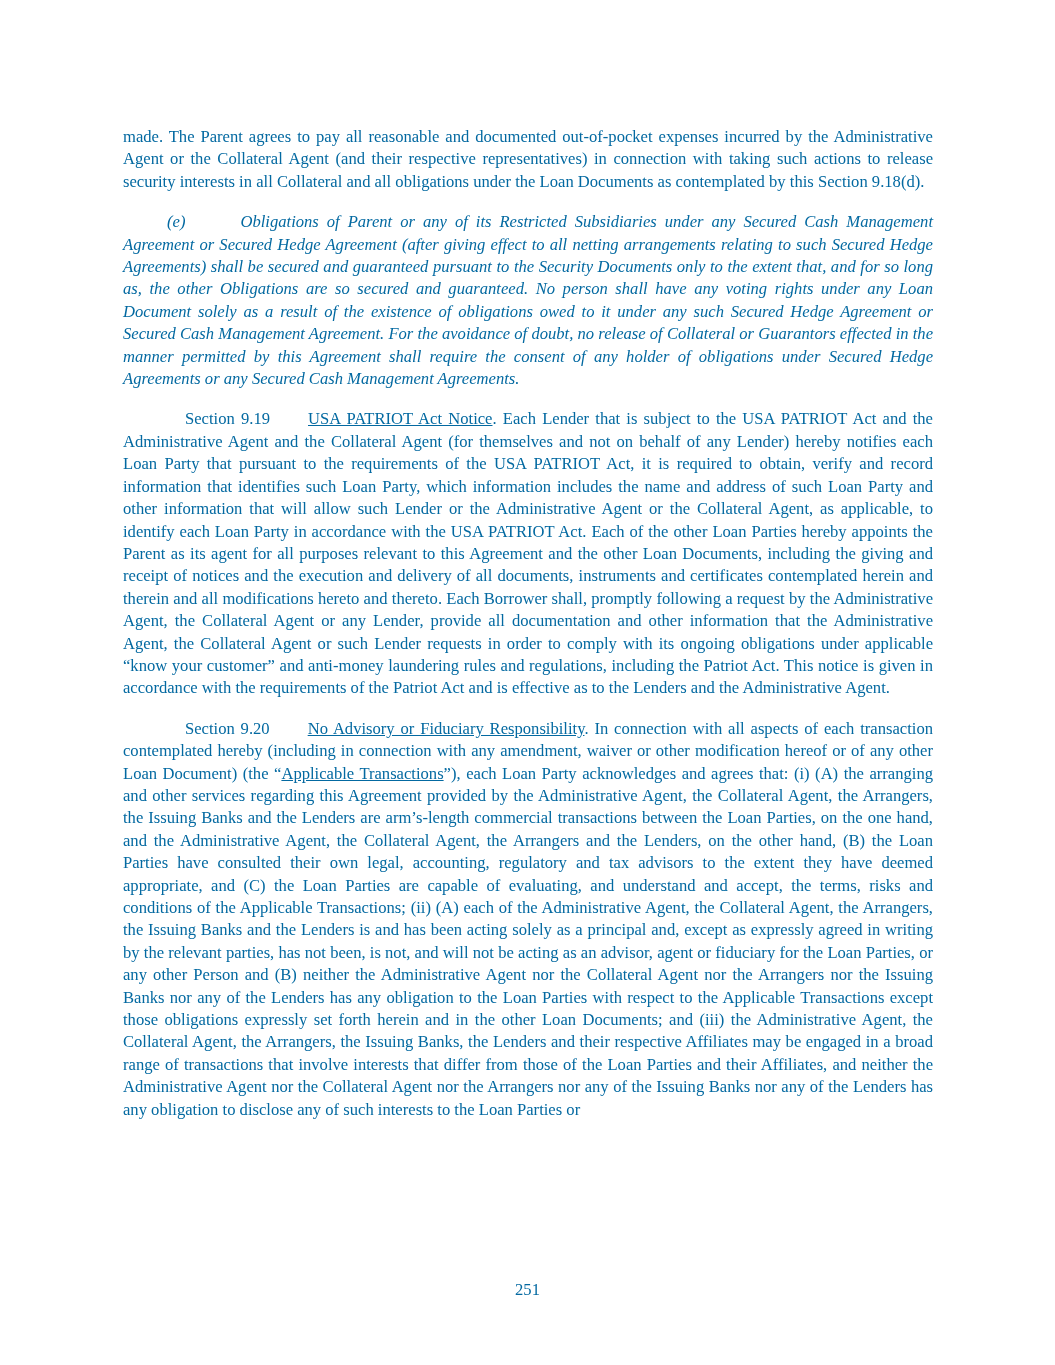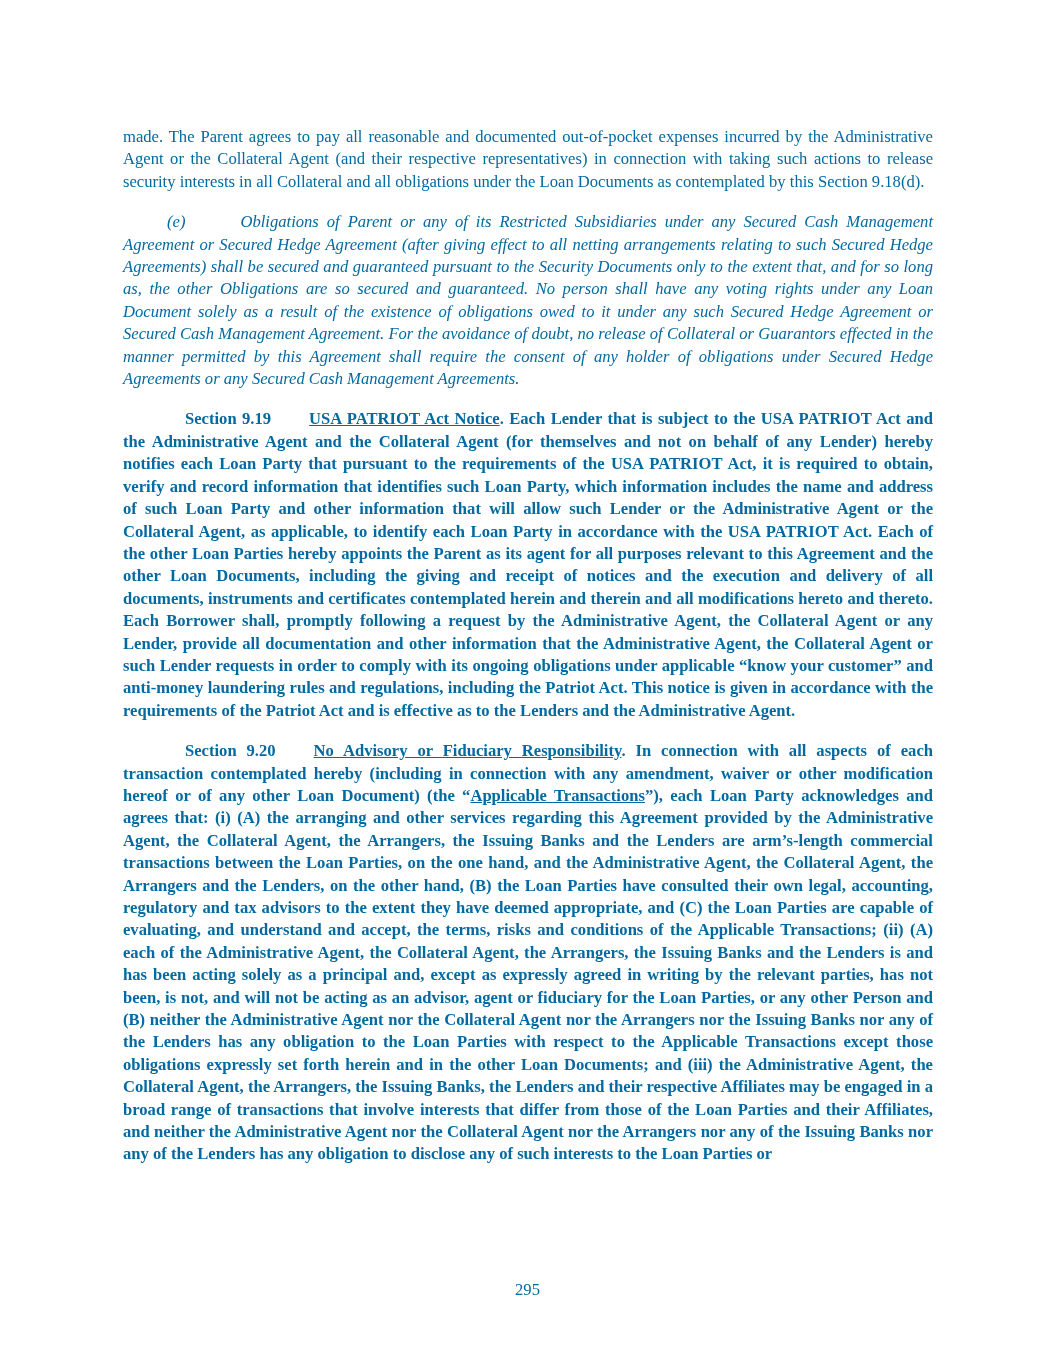--- a/index.html
+++ b/index.html
@@ -20,21 +20,21 @@
     top: 126px;
     width: 810px;
     font-size: 16.6px;
     line-height: 22.4px;
     text-align: justify;
   }
   p.para { margin: 0 0 18px 0; }
   p.para:last-child { margin-bottom: 0; }
   .indent-none  { text-indent: 0; }
   .indent-small { text-indent: 44px; font-style: italic; }
-  .indent-std   { text-indent: 62px; font-weight: bold; }
+  .indent-std   { text-indent: 62px; }
   .tab { display: inline-block; height: 1px; }
   .underlined { text-decoration: underline; }
   .footer {
     position: absolute;
     top: 1279px;
     left: 0;
     width: 100%;
     text-align: center;
     font-size: 16.6px;
     line-height: 22px;
@@ -43,14 +43,14 @@
 </head>
 <body>
 
 <div class="page">
   <div class="content">
     <p class="para indent-none"><span>made. The Parent agrees to pay all reasonable and documented out-of-pocket expenses incurred by the Administrative Agent or the Collateral Agent (and their respective representatives) in connection with taking such actions to release security interests in all Collateral and all obligations under the Loan Documents as contemplated by this Section 9.18(d).</span></p>
     <p class="para indent-small"><span>(e)</span><span class="tab" style="width: 55px;"></span><span>Obligations of Parent or any of its Restricted Subsidiaries under any Secured Cash Management Agreement or Secured Hedge Agreement (after giving effect to all netting arrangements relating to such Secured Hedge Agreements) shall be secured and guaranteed pursuant to the Security Documents only to the extent that, and for so long as, the other Obligations are so secured and guaranteed. No person shall have any voting rights under any Loan Document solely as a result of the existence of obligations owed to it under any such Secured Hedge Agreement or Secured Cash Management Agreement. For the avoidance of doubt, no release of Collateral or Guarantors effected in the manner permitted by this Agreement shall require the consent of any holder of obligations under Secured Hedge Agreements or any Secured Cash Management Agreements.</span></p>
     <p class="para indent-std"><span>Section 9.19</span><span class="tab" style="width: 38px;"></span><span class="underlined">USA PATRIOT Act Notice</span><span>. Each Lender that is subject to the USA PATRIOT Act and the Administrative Agent and the Collateral Agent (for themselves and not on behalf of any Lender) hereby notifies each Loan Party that pursuant to the requirements of the USA PATRIOT Act, it is required to obtain, verify and record information that identifies such Loan Party, which information includes the name and address of such Loan Party and other information that will allow such Lender or the Administrative Agent or the Collateral Agent, as applicable, to identify each Loan Party in accordance with the USA PATRIOT Act. Each of the other Loan Parties hereby appoints the Parent as its agent for all purposes relevant to this Agreement and the other Loan Documents, including the giving and receipt of notices and the execution and delivery of all documents, instruments and certificates contemplated herein and therein and all modifications hereto and thereto. Each Borrower shall, promptly following a request by the Administrative Agent, the Collateral Agent or any Lender, provide all documentation and other information that the Administrative Agent, the Collateral Agent or such Lender requests in order to comply with its ongoing obligations under applicable “know your customer” and anti-money laundering rules and regulations, including the Patriot Act. This notice is given in accordance with the requirements of the Patriot Act and is effective as to the Lenders and the Administrative Agent.</span></p>
     <p class="para indent-std"><span>Section 9.20</span><span class="tab" style="width: 38px;"></span><span class="underlined">No Advisory or Fiduciary Responsibility</span><span>. In connection with all aspects of each transaction contemplated hereby (including in connection with any amendment, waiver or other modification hereof or of any other Loan Document) (the “</span><span class="underlined">Applicable Transactions</span><span>”), each Loan Party acknowledges and agrees that: (i) (A) the arranging and other services regarding this Agreement provided by the Administrative Agent, the Collateral Agent, the Arrangers, the Issuing Banks and the Lenders are arm’s-length commercial transactions between the Loan Parties, on the one hand, and the Administrative Agent, the Collateral Agent, the Arrangers and the Lenders, on the other hand, (B) the Loan Parties have consulted their own legal, accounting, regulatory and tax advisors to the extent they have deemed appropriate, and (C) the Loan Parties are capable of evaluating, and understand and accept, the terms, risks and conditions of the Applicable Transactions; (ii) (A) each of the Administrative Agent, the Collateral Agent, the Arrangers, the Issuing Banks and the Lenders is and has been acting solely as a principal and, except as expressly agreed in writing by the relevant parties, has not been, is not, and will not be acting as an advisor, agent or fiduciary for the Loan Parties, or any other Person and (B) neither the Administrative Agent nor the Collateral Agent nor the Arrangers nor the Issuing Banks nor any of the Lenders has any obligation to the Loan Parties with respect to the Applicable Transactions except those obligations expressly set forth herein and in the other Loan Documents; and (iii) the Administrative Agent, the Collateral Agent, the Arrangers, the Issuing Banks, the Lenders and their respective Affiliates may be engaged in a broad range of transactions that involve interests that differ from those of the Loan Parties and their Affiliates, and neither the Administrative Agent nor the Collateral Agent nor the Arrangers nor any of the Issuing Banks nor any of the Lenders has any obligation to disclose any of such interests to the Loan Parties or</span></p>
   </div>
-  <div class="footer">295</div>
+  <div class="footer">251</div>
 </div>
 
 </body></html>

